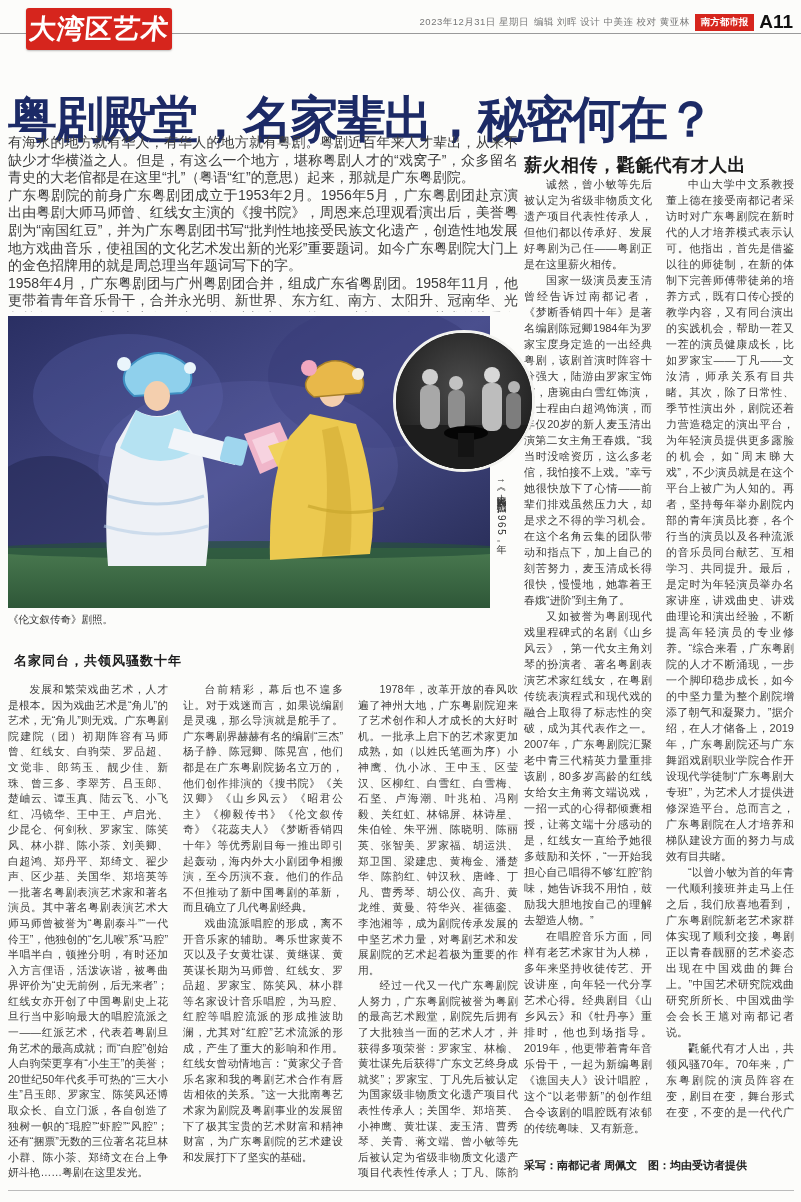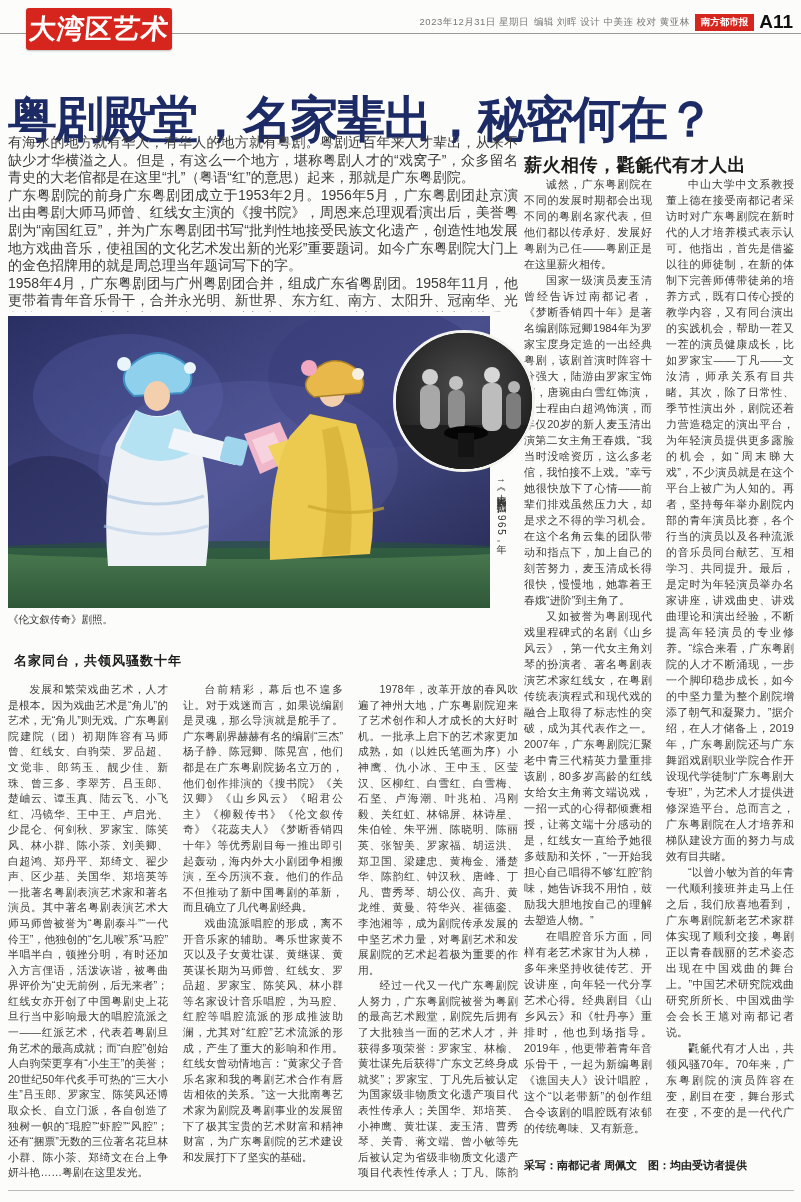--- a/index.html
+++ b/index.html
@@ -150,21 +150,21 @@
   <div class="sec1-cols">
     <p>发展和繁荣戏曲艺术，人才是根本。因为戏曲艺术是“角儿”的艺术，无“角儿”则无戏。广东粤剧院建院（团）初期阵容有马师曾、红线女、白驹荣、罗品超、文觉非、郎筠玉、靓少佳、新珠、曾三多、李翠芳、吕玉郎、楚岫云、谭玉真、陆云飞、小飞红、冯镜华、王中王、卢启光、少昆仑、何剑秋、罗家宝、陈笑风、林小群、陈小茶、刘美卿、白超鸿、郑丹平、郑绮文、翟少声、区少基、关国华、郑培英等一批著名粤剧表演艺术家和著名演员。其中著名粤剧表演艺术大师马师曾被誉为“粤剧泰斗”“一代伶王”，他独创的“乞儿喉”系“马腔”半唱半白，顿挫分明，有时还加入方言俚语，活泼诙谐，被粤曲界评价为“史无前例，后无来者”；红线女亦开创了中国粤剧史上花旦行当中影响最大的唱腔流派之一——红派艺术，代表着粤剧旦角艺术的最高成就；而“白腔”创始人白驹荣更享有“小生王”的美誉；20世纪50年代炙手可热的“三大小生”吕玉郎、罗家宝、陈笑风还博取众长、自立门派，各自创造了独树一帜的“琨腔”“虾腔”“风腔”；还有“捆票”无数的三位著名花旦林小群、陈小茶、郑绮文在台上争妍斗艳……粤剧在这里发光。</p>
     <p>台前精彩，幕后也不遑多让。对于戏迷而言，如果说编剧是灵魂，那么导演就是舵手了。广东粤剧界赫赫有名的编剧“三杰”杨子静、陈冠卿、陈晃宫，他们都是在广东粤剧院扬名立万的，他们创作排演的《搜书院》《关汉卿》《山乡风云》《昭君公主》《柳毅传书》《伦文叙传奇》《花蕊夫人》《梦断香销四十年》等优秀剧目每一推出即引起轰动，海内外大小剧团争相搬演，至今历演不衰。他们的作品不但推动了新中国粤剧的革新，而且确立了几代粤剧经典。</p>
     <p>戏曲流派唱腔的形成，离不开音乐家的辅助。粤乐世家黄不灭以及子女黄壮谋、黄继谋、黄英谋长期为马师曾、红线女、罗品超、罗家宝、陈笑风、林小群等名家设计音乐唱腔，为马腔、红腔等唱腔流派的形成推波助澜，尤其对“红腔”艺术流派的形成，产生了重大的影响和作用。红线女曾动情地言：“黄家父子音乐名家和我的粤剧艺术合作有唇齿相依的关系。”这一大批南粤艺术家为剧院及粤剧事业的发展留下了极其宝贵的艺术财富和精神财富，为广东粤剧院的艺术建设和发展打下了坚实的基础。</p>
     <p>1978年，改革开放的春风吹遍了神州大地，广东粤剧院迎来了艺术创作和人才成长的大好时机。一批承上启下的艺术家更加成熟，如（以姓氏笔画为序）小神鹰、仇小冰、王中玉、区莹汉、区柳红、白雪红、白雪梅、石坚、卢海潮、叶兆柏、冯刚毅、关红虹、林锦屏、林诗星、朱伯铨、朱平洲、陈晓明、陈丽英、张智美、罗家福、胡运洪、郑卫国、梁建忠、黄梅金、潘楚华、陈韵红、钟汉秋、唐峰、丁凡、曹秀琴、胡公仪、高升、黄龙维、黄曼、符华兴、崔德銮、李池湘等，成为剧院传承发展的中坚艺术力量，对粤剧艺术和发展剧院的艺术起着极为重要的作用。</p>
     <p>经过一代又一代广东粤剧院人努力，广东粤剧院被誉为粤剧的最高艺术殿堂，剧院先后拥有了大批独当一面的艺术人才，并获得多项荣誉：罗家宝、林榆、黄壮谋先后获得“广东文艺终身成就奖”；罗家宝、丁凡先后被认定为国家级非物质文化遗产项目代表性传承人；关国华、郑培英、小神鹰、黄壮谋、麦玉清、曹秀琴、关青、蒋文端、曾小敏等先后被认定为省级非物质文化遗产项目代表性传承人；丁凡、陈韵红、曾小敏先后获得“文华表演奖”；丁凡、陈韵红、曹秀琴、梁耀安、欧凯明、吴国华、梁淑卿、蒋文端、麦玉清、曾小敏、彭庆华等11位中青年艺术家先后获得“中国戏剧梅花奖”，剧院成为全国拥有“梅花奖”演员最多的艺术院团之一。</p>
   </div>
 
   <h2 class="sec2-h">薪火相传，氍毹代有才人出</h2>
   <div class="sec2-cols">
-    <p>诚然，广东粤剧院在不同的发展时期都会出现不同的粤剧名家代表，但他们都以传承好、发展好粤剧为己任——粤剧正是在这里薪火相传。</p>
+    <p>诚然，曾小敏等先后被认定为省级非物质文化遗产项目代表性传承人，但他们都以传承好、发展好粤剧为己任——粤剧正是在这里薪火相传。</p>
     <p>国家一级演员麦玉清曾经告诉过南都记者，《梦断香销四十年》是著名编剧陈冠卿1984年为罗家宝度身定造的一出经典粤剧，该剧首演时阵容十分强大，陆游由罗家宝饰演，唐琬由白雪红饰演，赵士程由白超鸿饰演，而年仅20岁的新人麦玉清出演第二女主角王春娥。“我当时没啥资历，这么多老倌，我怕接不上戏。”幸亏她很快放下了心情——前辈们排戏虽然压力大，却是求之不得的学习机会。在这个名角云集的团队带动和指点下，加上自己的刻苦努力，麦玉清成长得很快，慢慢地，她靠着王春娥“进阶”到主角了。</p>
     <p>又如被誉为粤剧现代戏里程碑式的名剧《山乡风云》，第一代女主角刘琴的扮演者、著名粤剧表演艺术家红线女，在粤剧传统表演程式和现代戏的融合上取得了标志性的突破，成为其代表作之一。2007年，广东粤剧院汇聚老中青三代精英力量重排该剧，80多岁高龄的红线女给女主角蒋文端说戏，一招一式的心得都倾囊相授，让蒋文端十分感动的是，红线女一直给予她很多鼓励和关怀，“一开始我担心自己唱得不够‘红腔’韵味，她告诉我不用怕，鼓励我大胆地按自己的理解去塑造人物。”</p>
     <p>在唱腔音乐方面，同样有老艺术家甘为人梯，多年来坚持收徒传艺、开设讲座，向年轻一代分享艺术心得。经典剧目《山乡风云》和《牡丹亭》重排时，他也到场指导。2019年，他更带着青年音乐骨干，一起为新编粤剧《谯国夫人》设计唱腔，这个“以老带新”的创作组合令该剧的唱腔既有浓郁的传统粤味、又有新意。</p>
     <p>中山大学中文系教授董上德在接受南都记者采访时对广东粤剧院在新时代的人才培养模式表示认可。他指出，首先是借鉴以往的师徒制，在新的体制下完善师傅带徒弟的培养方式，既有口传心授的教学内容，又有同台演出的实践机会，帮助一茬又一茬的演员健康成长，比如罗家宝——丁凡——文汝清，师承关系有目共睹。其次，除了日常性、季节性演出外，剧院还着力营造稳定的演出平台，为年轻演员提供更多露脸的机会，如“周末睇大戏”，不少演员就是在这个平台上被广为人知的。再者，坚持每年举办剧院内部的青年演员比赛，各个行当的演员以及各种流派的音乐员同台献艺、互相学习、共同提升。最后，是定时为年轻演员举办名家讲座，讲戏曲史、讲戏曲理论和演出经验，不断提高年轻演员的专业修养。“综合来看，广东粤剧院的人才不断涌现，一步一个脚印稳步成长，如今的中坚力量为整个剧院增添了朝气和凝聚力。”据介绍，在人才储备上，2019年，广东粤剧院还与广东舞蹈戏剧职业学院合作开设现代学徒制“广东粤剧大专班”，为艺术人才提供进修深造平台。总而言之，广东粤剧院在人才培养和梯队建设方面的努力与成效有目共睹。</p>
     <p>“以曾小敏为首的年青一代顺利接班并走马上任之后，我们欣喜地看到，广东粤剧院新老艺术家群体实现了顺利交接，粤剧正以青春靓丽的艺术姿态出现在中国戏曲的舞台上。”中国艺术研究院戏曲研究所所长、中国戏曲学会会长王馗对南都记者说。</p>
     <p>氍毹代有才人出，共领风骚70年。70年来，广东粤剧院的演员阵容在变，剧目在变，舞台形式在变，不变的是一代代广东粤剧院人对传承粤剧、发展粤剧的信念吧。</p>
   </div>
   <div class="credits">采写：南都记者 周佩文　图：均由受访者提供</div>
 
   <div class="foot-rule"></div>

